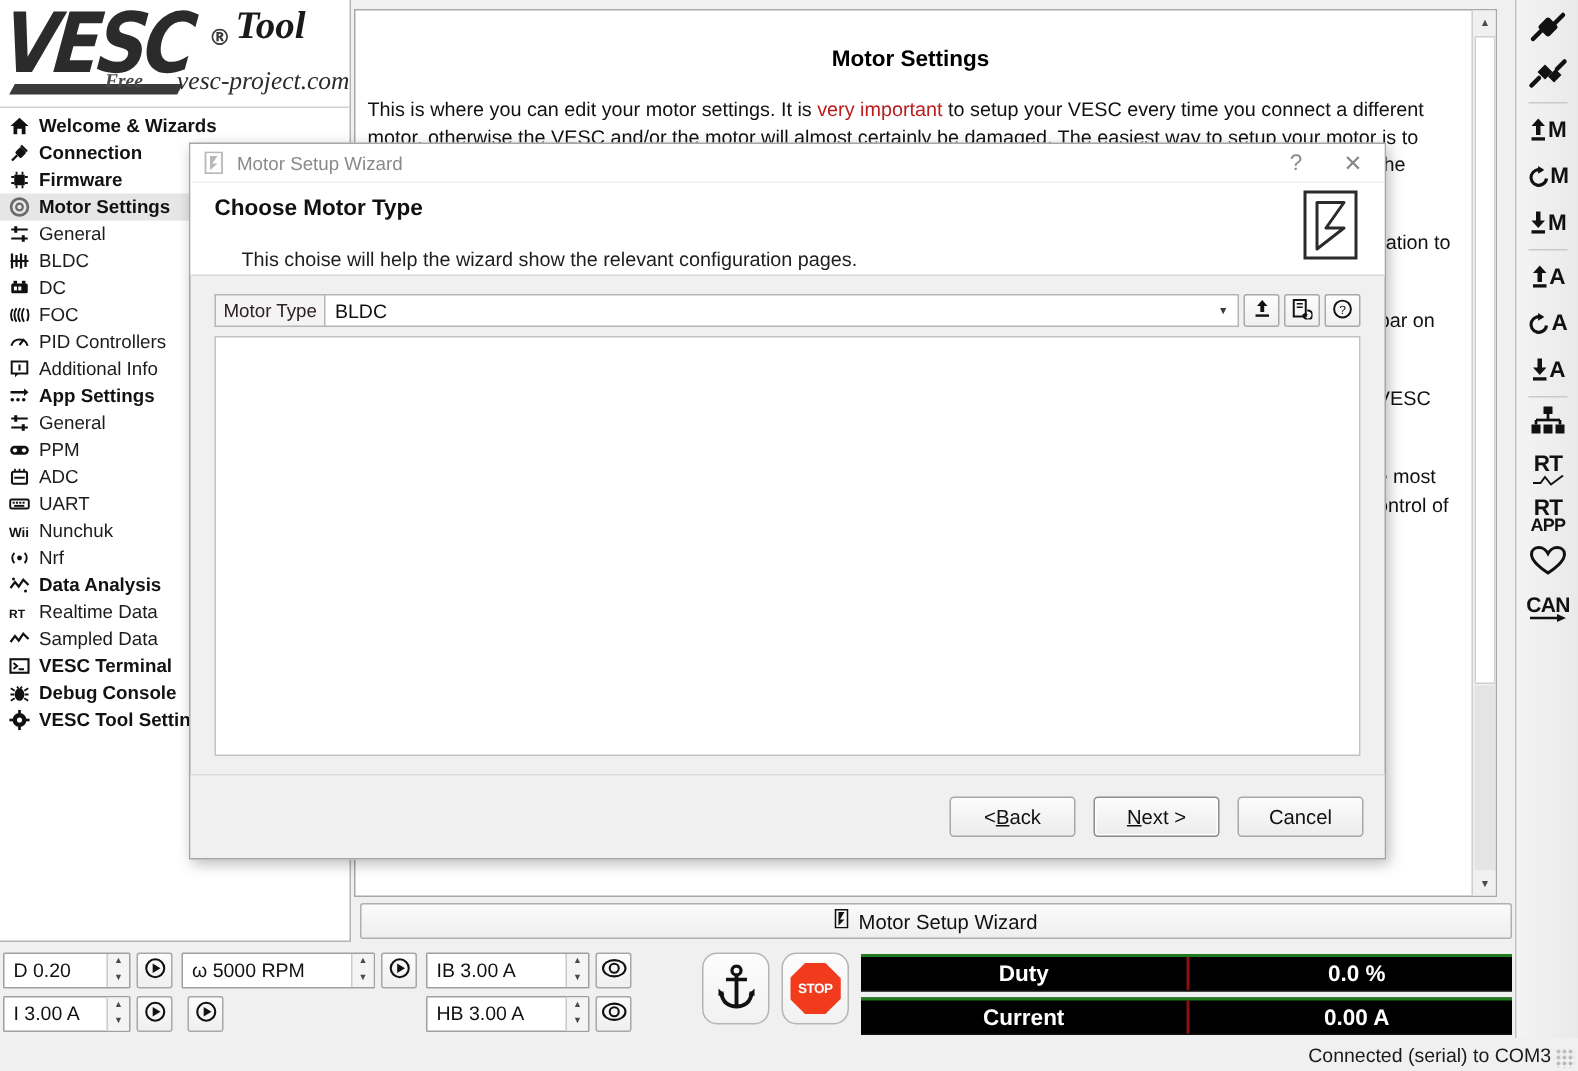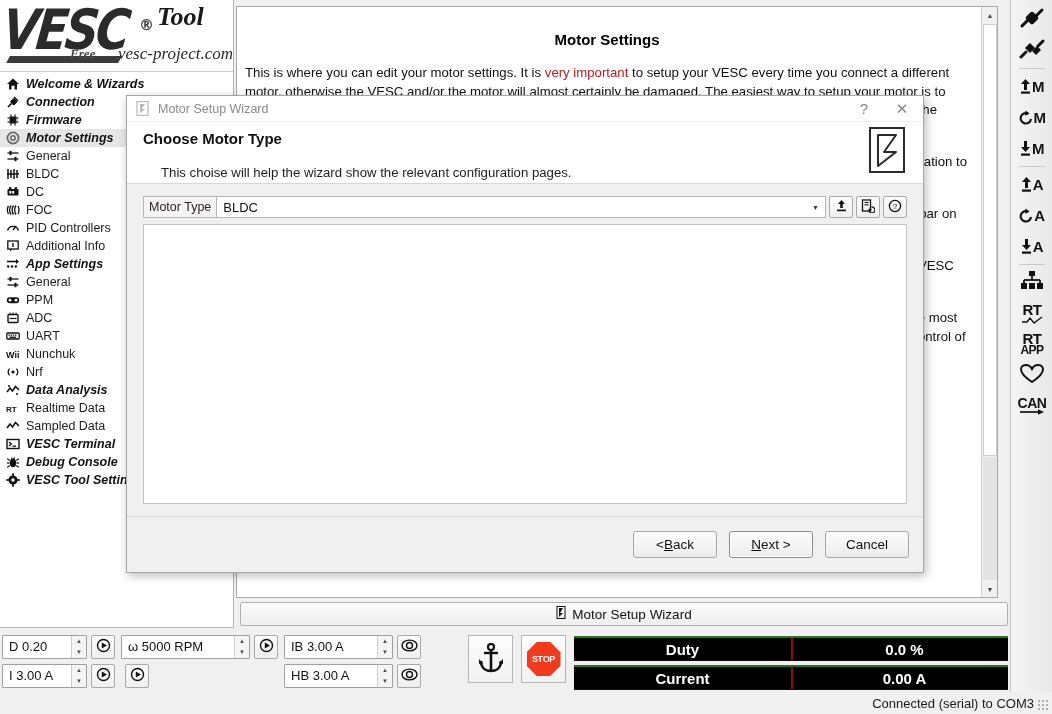--- a/index.html
+++ b/index.html
@@ -108,21 +108,21 @@
     text-align: left;
     color: #111;
     display: inline-block;
   }
   .nav-ic svg { display: block; }
   .nav-label {
     font-size: 12.5px;
     color: #121212;
     padding-left: 1px;
   }
-  .nav-row.top .nav-label { font-weight: bold; font-style: italic; }
+  .nav-row.top .nav-label { font-weight: bold; }
   .nav-row.sub .nav-label { font-weight: normal; color: #1c1c1c; }
 
   
   #content {
     position: absolute;
     left: 236px; top: 6px;
     width: 762px; height: 592px;
     background: #ffffff;
     border: 1px solid #a9a9a9;
     overflow: hidden;
@@ -288,21 +288,21 @@
     font-size: 12px;
     color: #111;
     cursor: default;
   }
   #anchor-btn, #stop-btn {
     position: absolute;
     top: 3px;
     width: 45px; height: 48px;
     background: linear-gradient(#fdfdfd, #f1f1f1);
     border: 1px solid #b5b5b5;
-    border-radius: 0;
+    border-radius: 10px;
     display: flex;
     align-items: center;
     justify-content: center;
     cursor: default;
   }
   #anchor-btn { left: 468px; }
   #stop-btn { left: 521px; }
   .stop-oct {
     width: 34px; height: 34px;
     background: #f23a1d;

